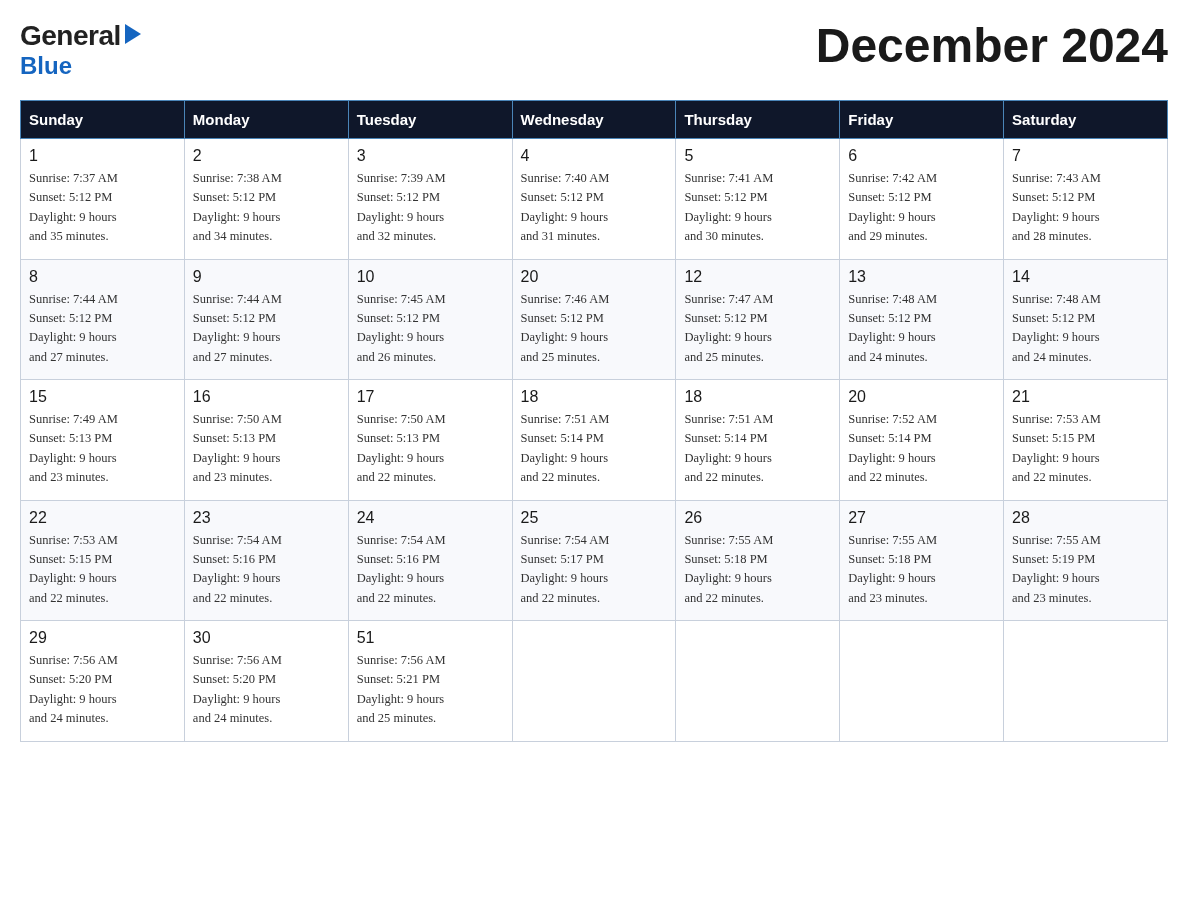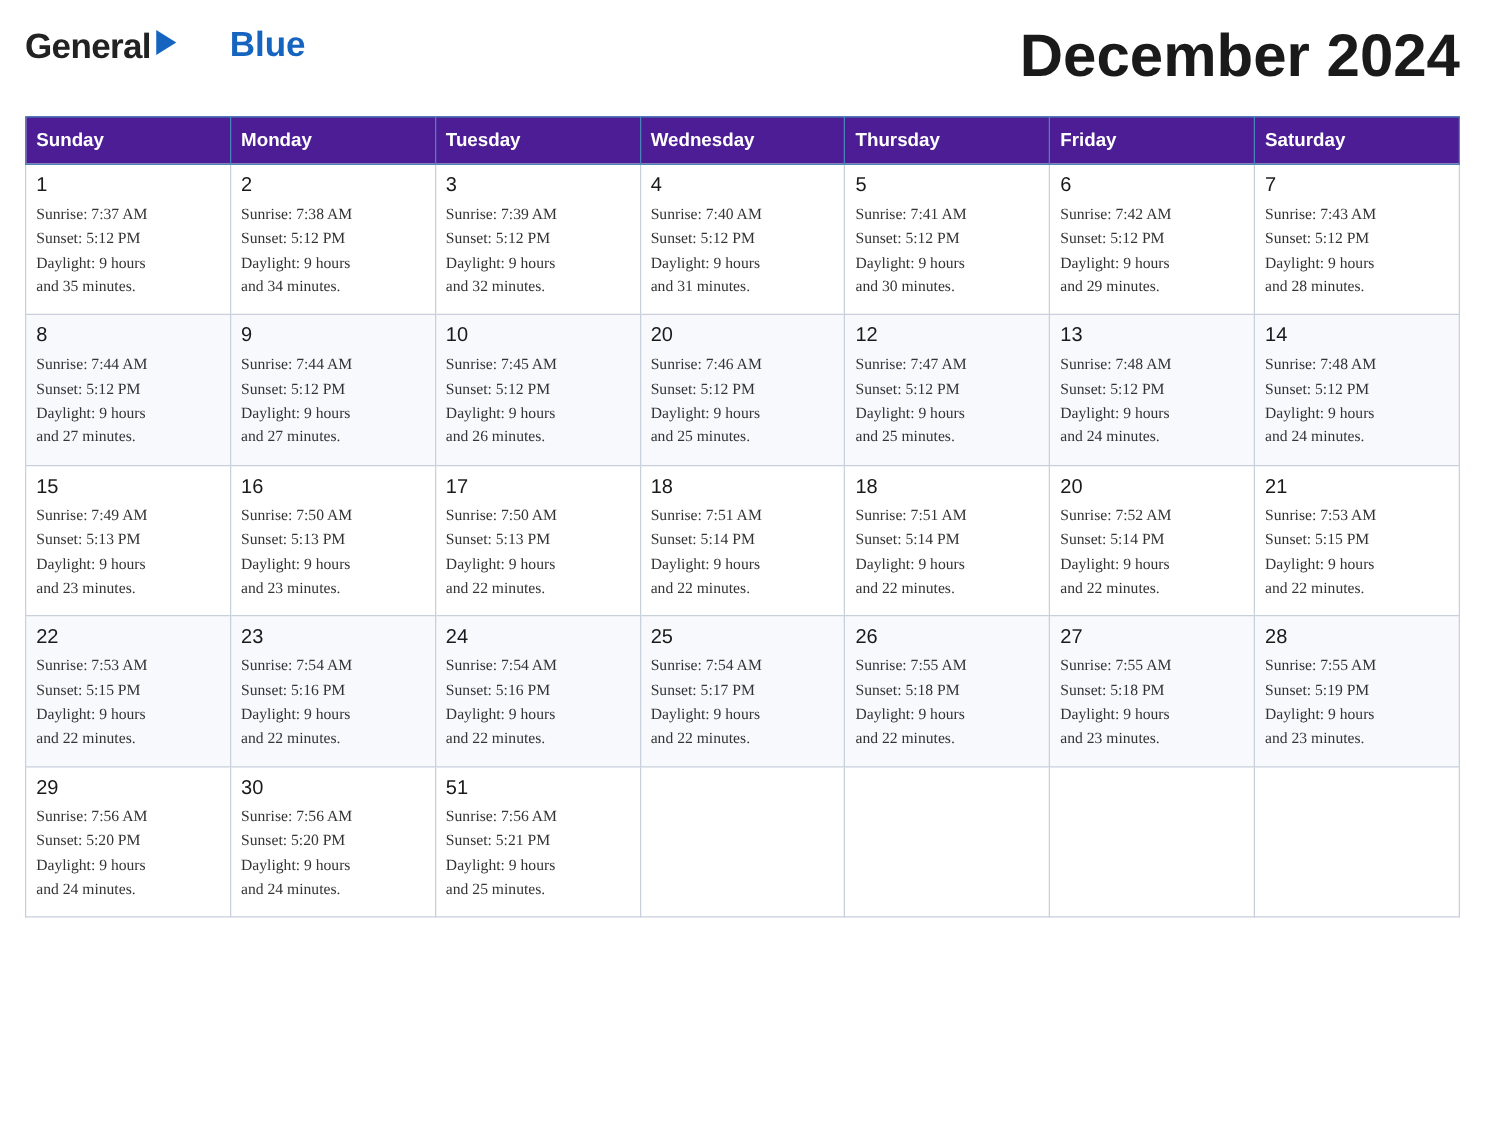--- a/index.html
+++ b/index.html
@@ -11,20 +11,21 @@
       min-height: 918px;
     }
     .header {
       display: flex;
       justify-content: space-between;
       align-items: flex-start;
       margin-bottom: 20px;
     }
     .logo {
       display: flex;
+      flex-direction: column;
       align-items: flex-start;
     }
     .title-area {
       text-align: right;
     }
     .month-title {
       font-size: 48px;
       font-weight: bold;
       color: #1a1a1a;
       line-height: 1.1;
@@ -33,21 +34,21 @@
       font-size: 20px;
       color: #1a1a1a;
       margin-top: 4px;
     }
     .calendar {
       width: 100%;
       border-collapse: collapse;
       border: 1px solid #b0b8c8;
     }
     .calendar th {
-      background-color: #4c1d95;
+      background-color: #0f172a;
       color: #fff;
       font-size: 15px;
       font-weight: 600;
       padding: 10px 8px;
       text-align: left;
       border: 1px solid #4a85b8;
     }
     .calendar td {
       vertical-align: top;
       padding: 8px 8px 12px 8px;
@@ -85,24 +86,23 @@
       font-size: 28px;
       font-weight: bold;
       color: #222;
       letter-spacing: -0.5px;
     }
     .logo-triangle {
       display: inline-block;
       margin: 0 1px 0 2px;
     }
     .logo-text-blue {
-      font-size: 28px;
+      font-size: 24px;
       font-weight: bold;
       color: #1565c0;
-      margin-left: 40px;
     }
   </style>
 </head>
 <body>
 
 <div class="header">
   <div class="logo">
     <div class="logo-row">
       <span class="logo-text-general">General</span>
       <span class="logo-triangle">

